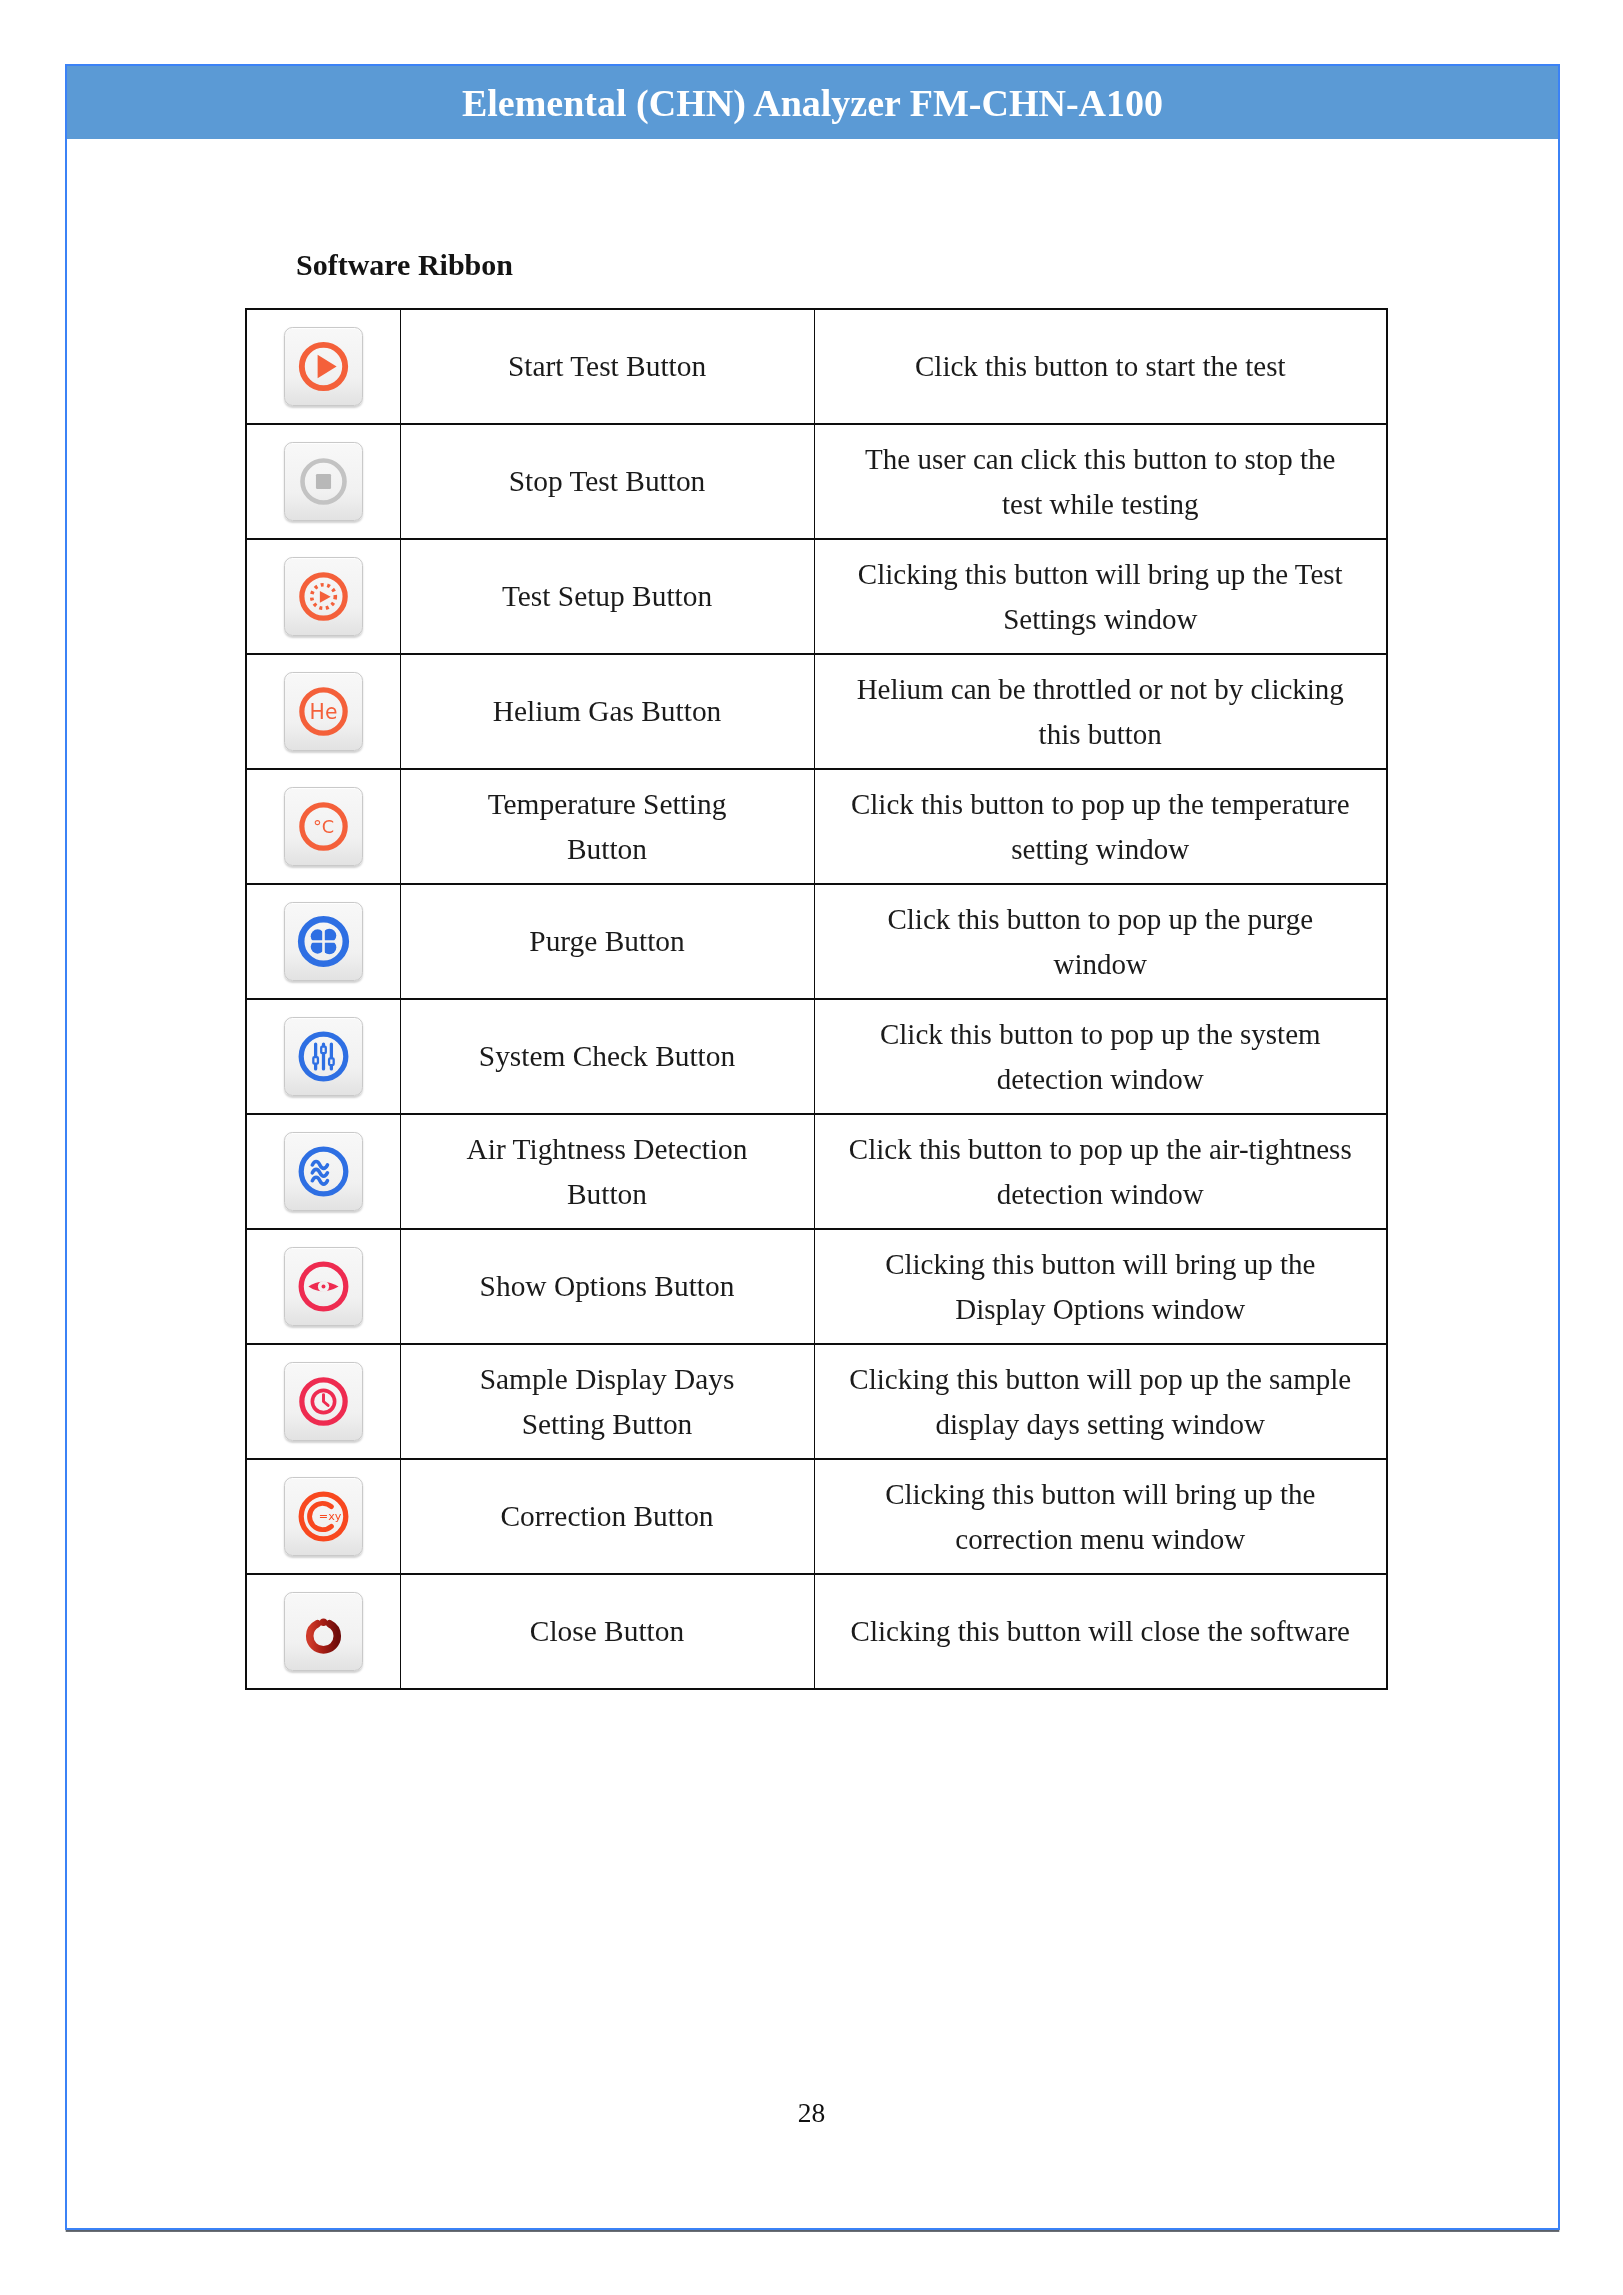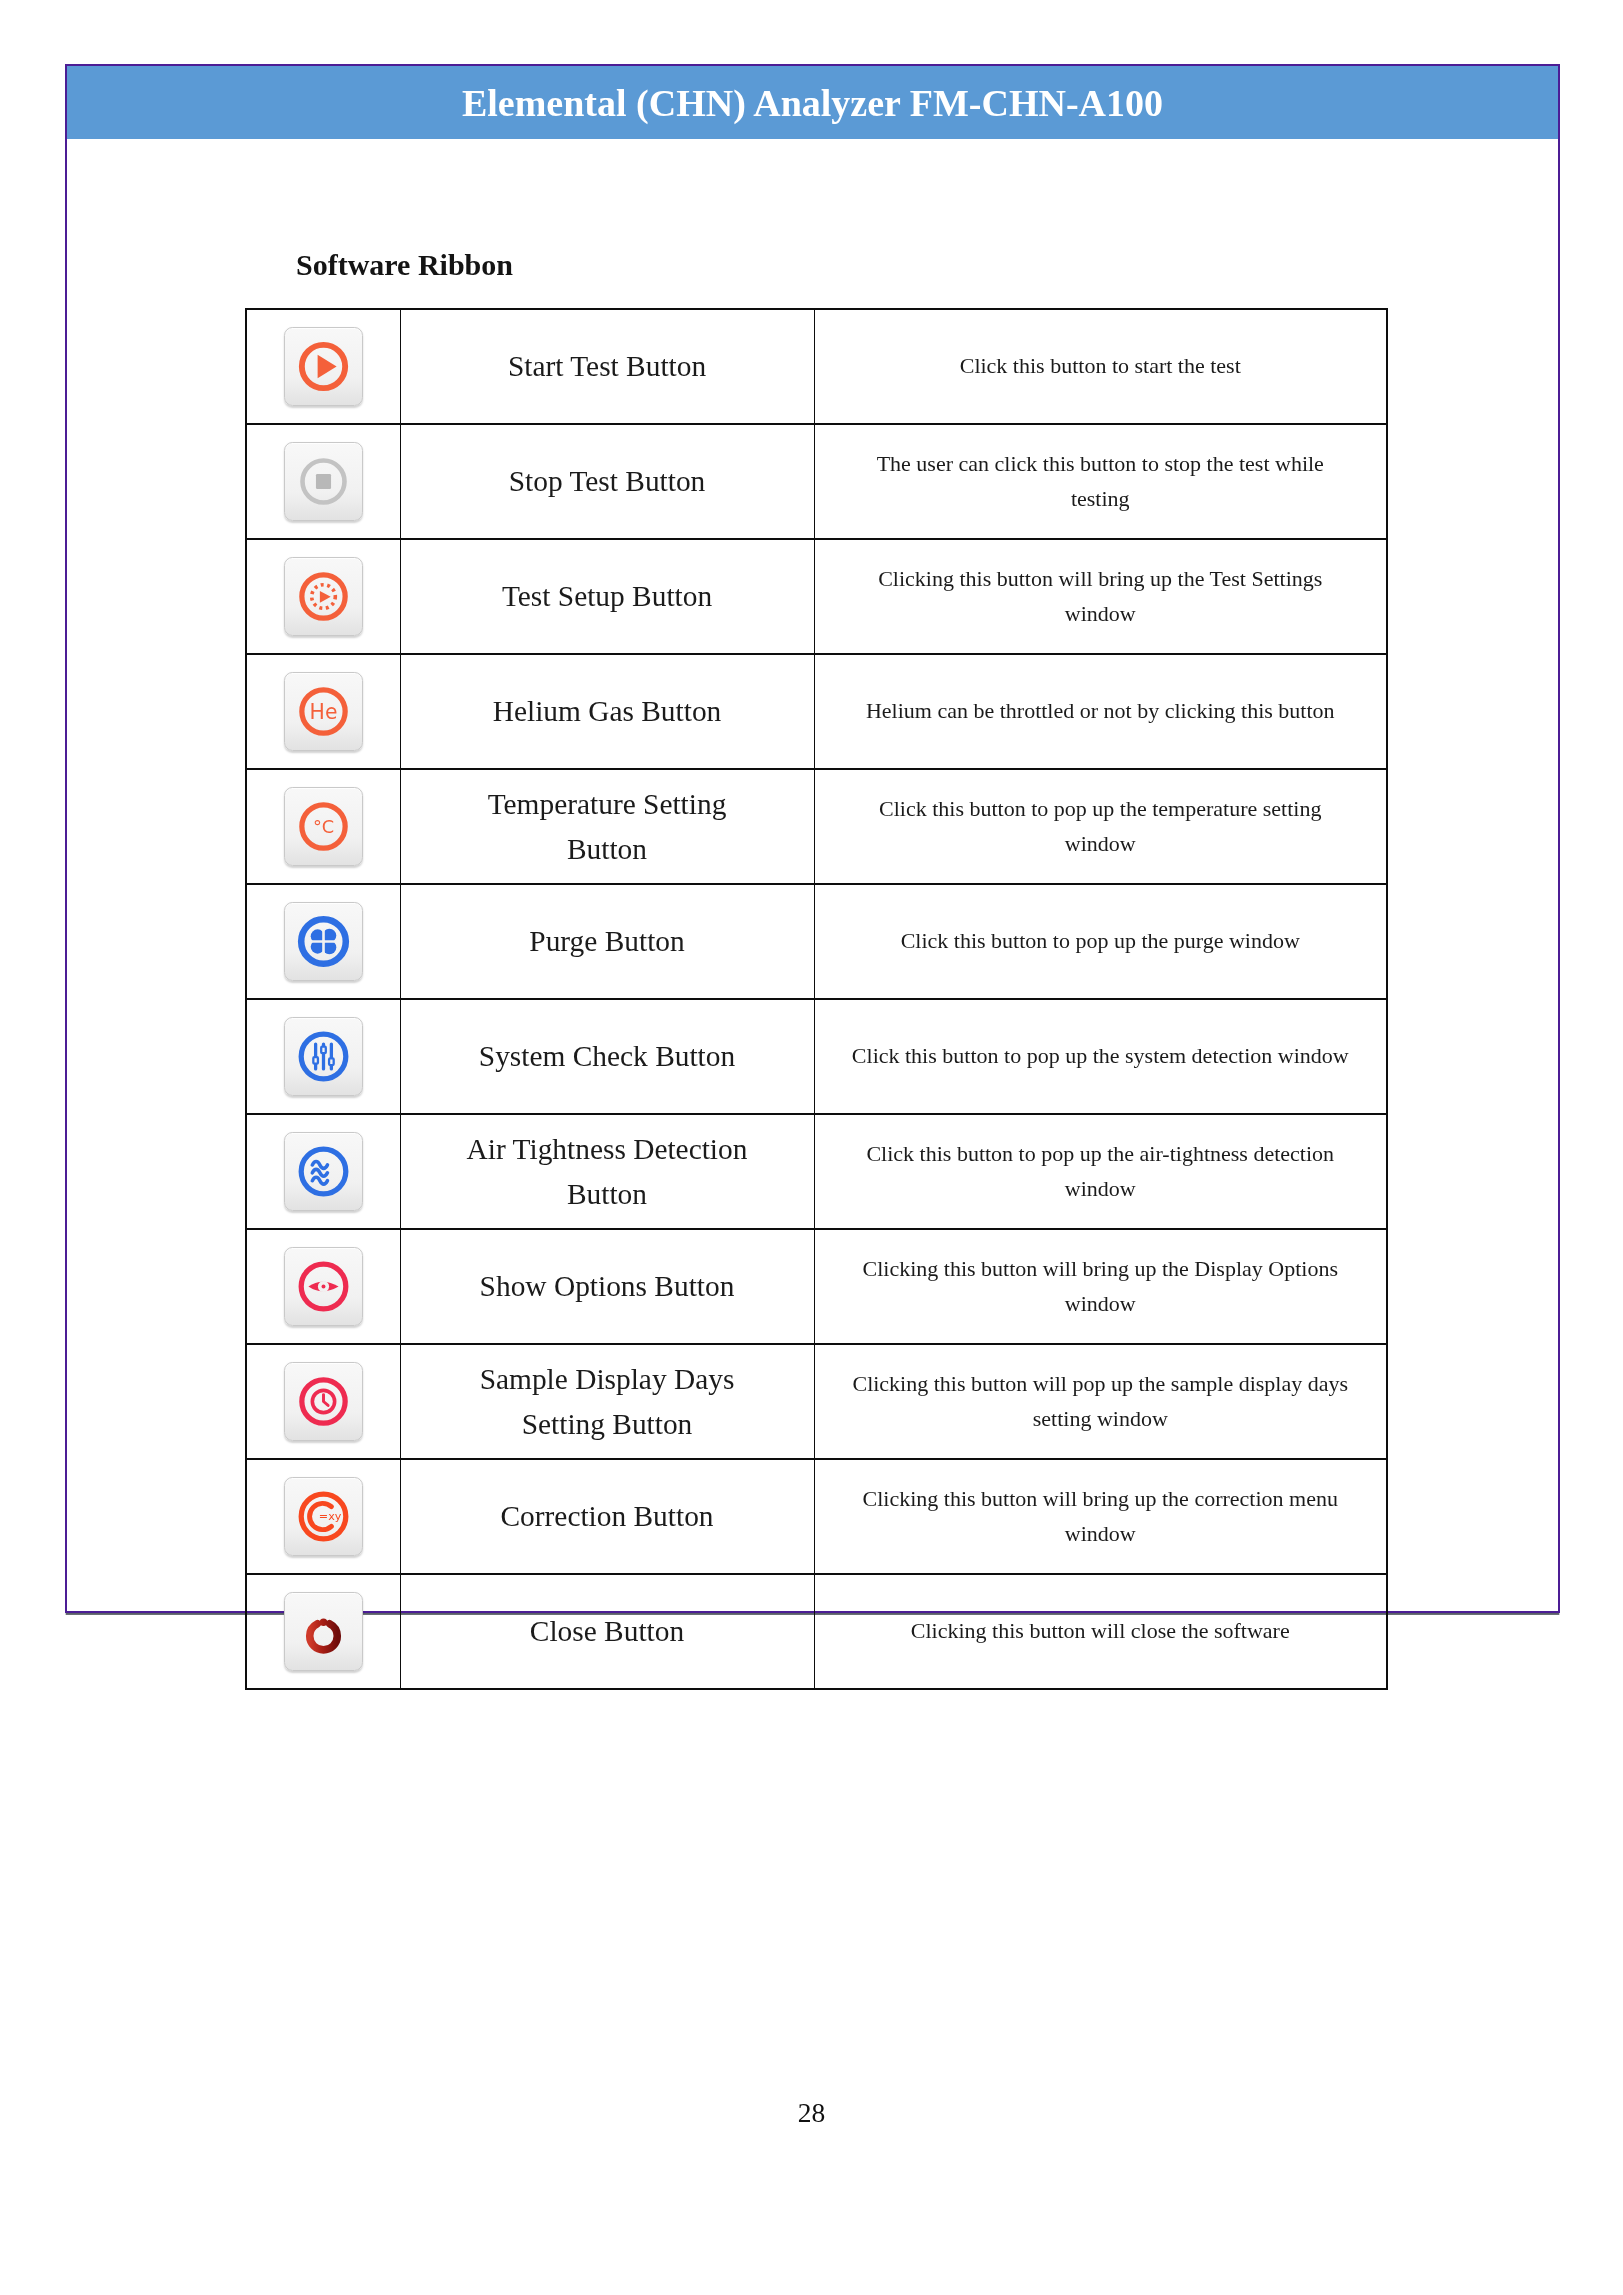--- a/index.html
+++ b/index.html
@@ -1,36 +1,36 @@
 <!DOCTYPE html>
 <html style="font-size:10.5px"><head>
 <meta charset="utf-8">
 <style>
   html,body{margin:0;padding:0;background:#ffffff;}
   .page{position:relative;width:1623px;height:2295px;background:#ffffff;overflow:hidden;
         font-family:"Liberation Serif","DejaVu Serif",serif;color:#1b1b1b;}
   
-  .frame{position:absolute;left:65px;top:64px;width:1495px;height:1549px;box-sizing:border-box;
-         border:2px solid #4c1d95;box-shadow:0 2.6px 0 -0.7px #5a6068;}
+  .frame{position:absolute;left:65px;top:64px;width:1495px;height:2166px;box-sizing:border-box;
+         border:2px solid #3b82f6;box-shadow:0 2.6px 0 -0.7px #5a6068;}
   
   .banner{position:absolute;left:0;top:0;width:100%;height:73px;background:#5b9ad5;
           display:flex;align-items:center;justify-content:center;}
   .banner .title{font-size:38px;font-weight:bold;color:#ffffff;letter-spacing:0px;}
   
   .section-heading{position:absolute;left:296px;top:248px;font-size:30px;font-weight:bold;color:#141414;}
   
   table.ribbon{position:absolute;left:245px;top:308px;width:1141px;border-collapse:collapse;
                table-layout:fixed;border:2px solid #0d0d0d;}
   table.ribbon td{border-top:2px solid #0d0d0d;border-bottom:2px solid #0d0d0d;
                   border-left:1.3px solid #0d0d0d;border-right:1.3px solid #0d0d0d;
                   vertical-align:middle;text-align:center;}
   table.ribbon tr{height:115px;}
   col.c0{width:154px;} col.c1{width:414px;} col.c2{width:573px;}
   .c-name{font-size:29.4px;line-height:1.5;padding:0 46px;}
-  .c-desc{font-size:22px;line-height:1.55;padding:0 31px;}
+  .c-desc{font-size:29px;line-height:1.55;padding:0 31px;}
   
   .icon-btn{width:79px;height:79px;margin:0 auto;border-radius:8.5px;box-sizing:border-box;
             background:linear-gradient(180deg,#f8f8f8 0%,#f1f1f1 65%,#e2e2e2 100%);
             border:1.3px solid #c9c9c9;box-shadow:0 1.3px 2px rgba(0,0,0,0.18),inset 0 0.7px 0 #ffffff;
             display:flex;align-items:center;justify-content:center;}
   .glyph{display:block;width:63px;height:63px;}
   .glyph svg{display:block;width:63px;height:63px;}
   
   .page-number{position:absolute;left:0;top:2097px;width:100%;text-align:center;font-size:27.5px;color:#111;}
 </style>

